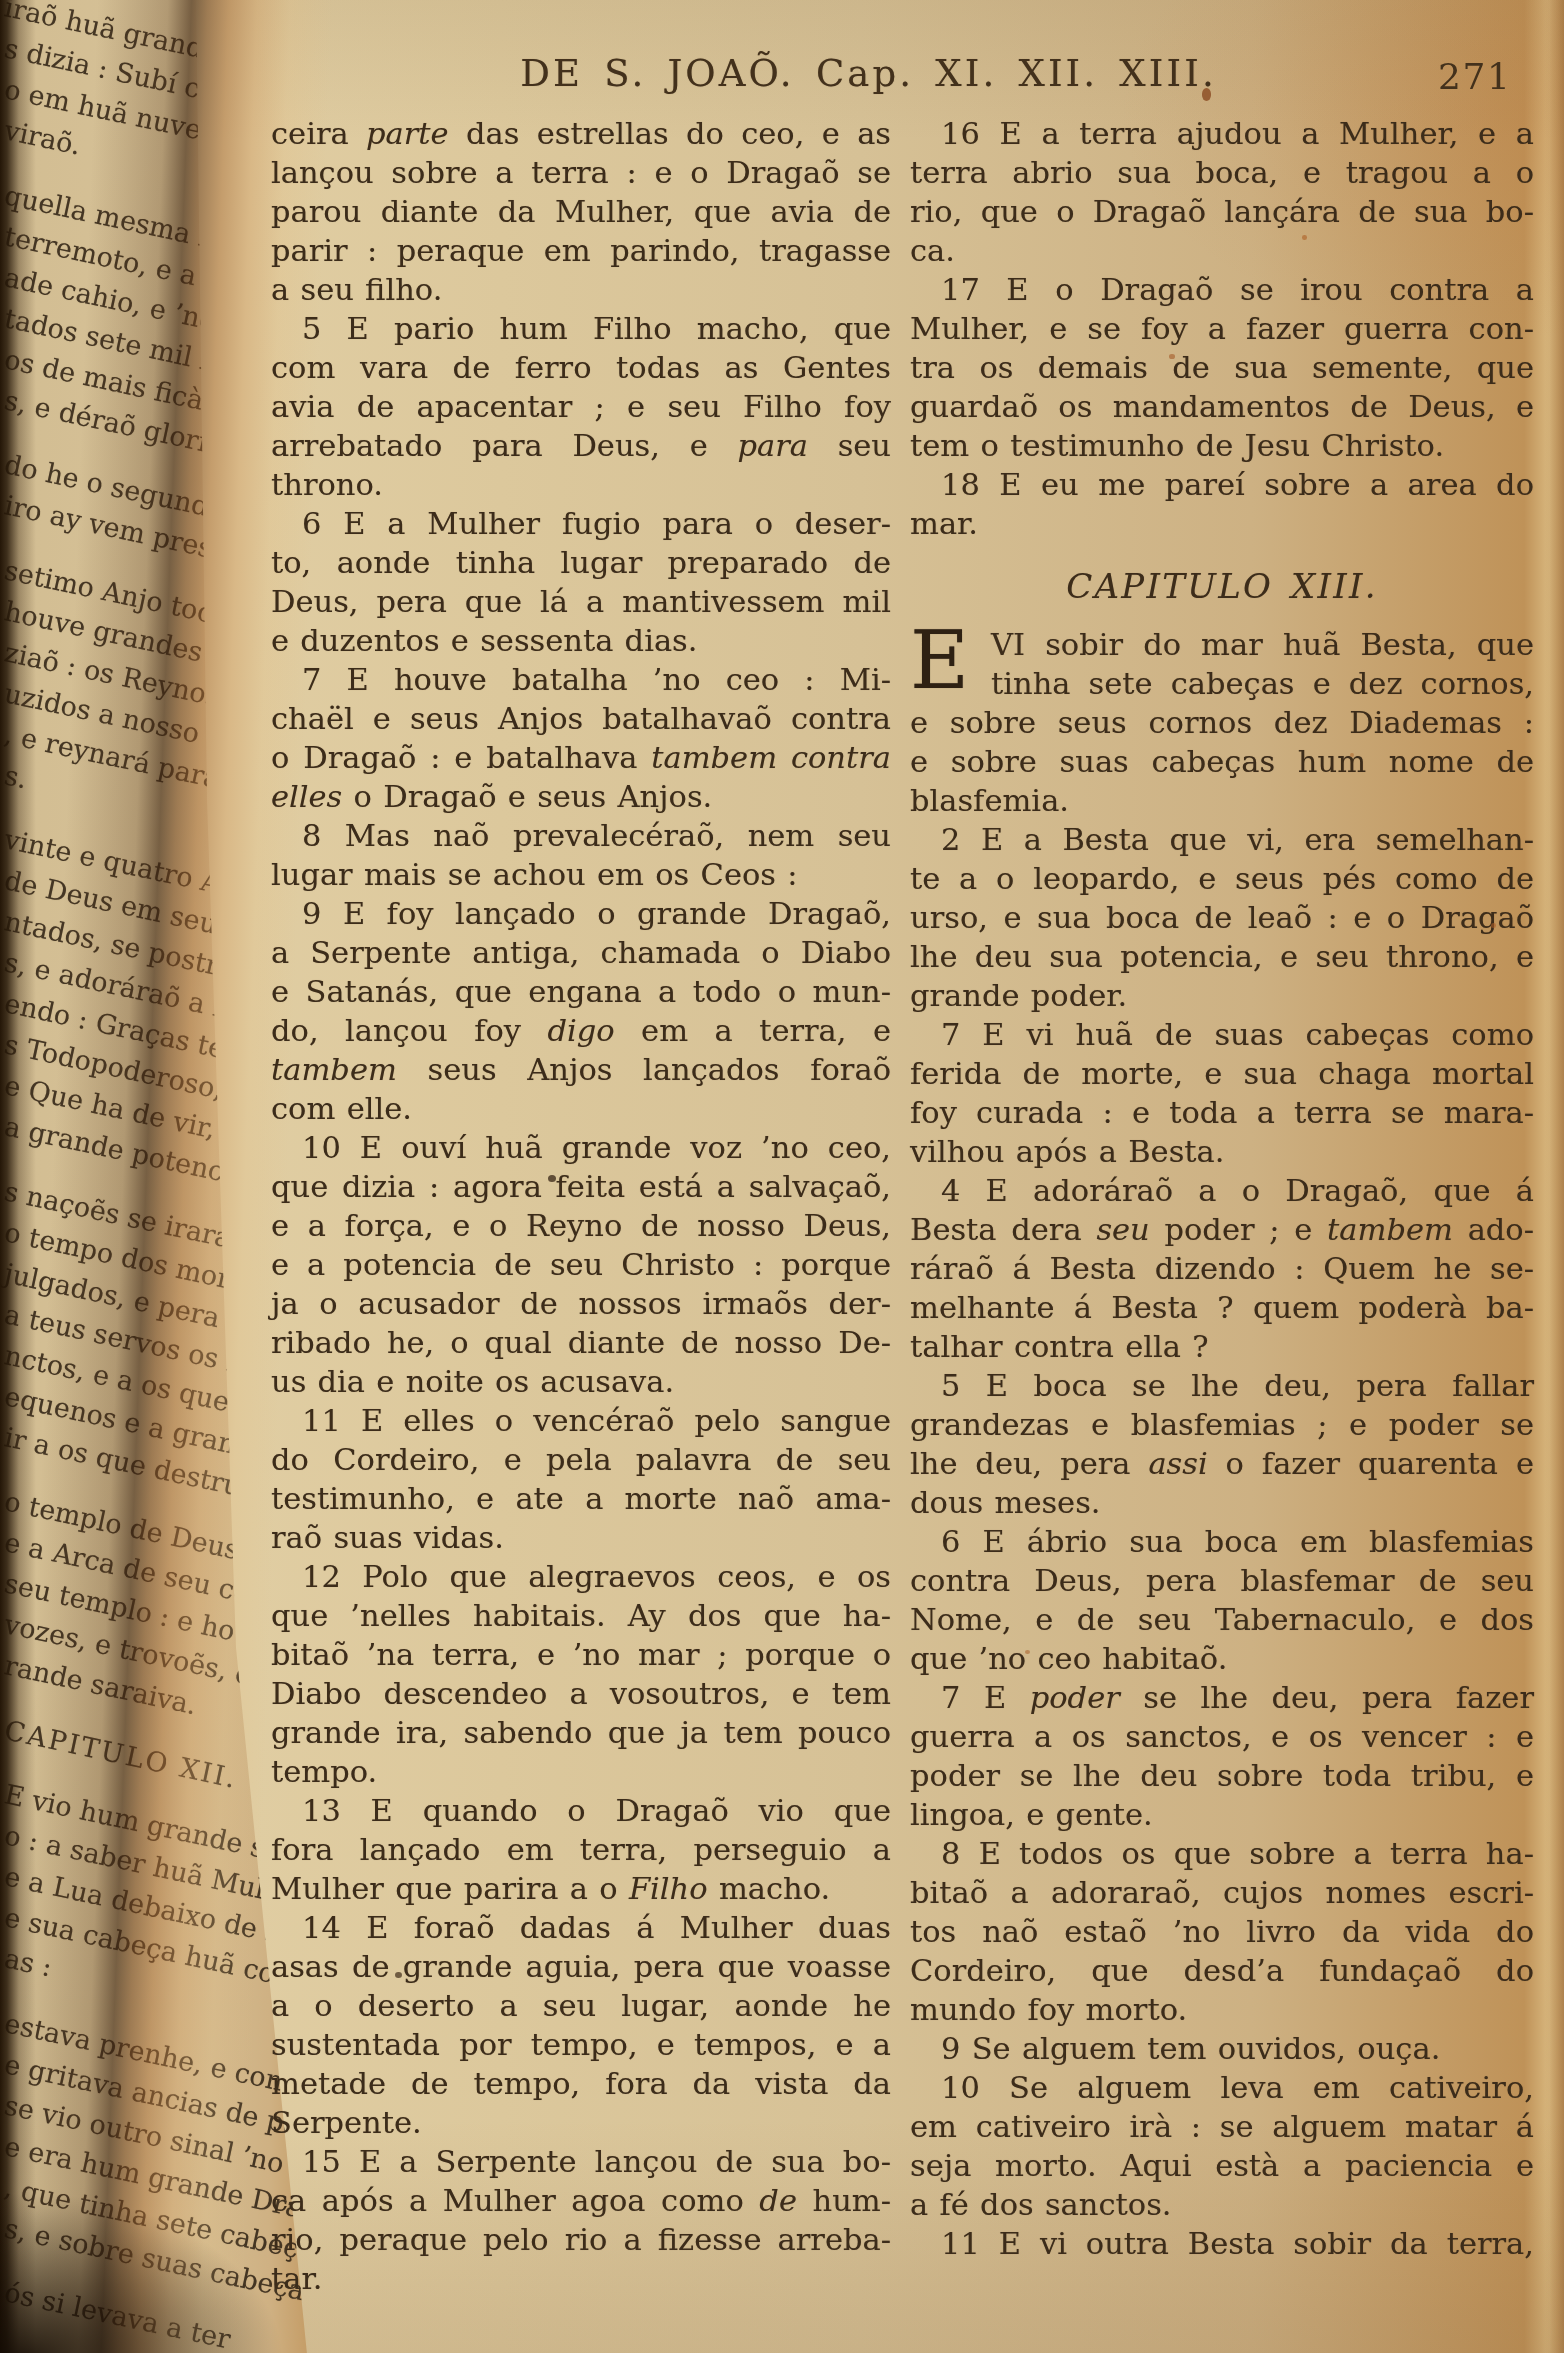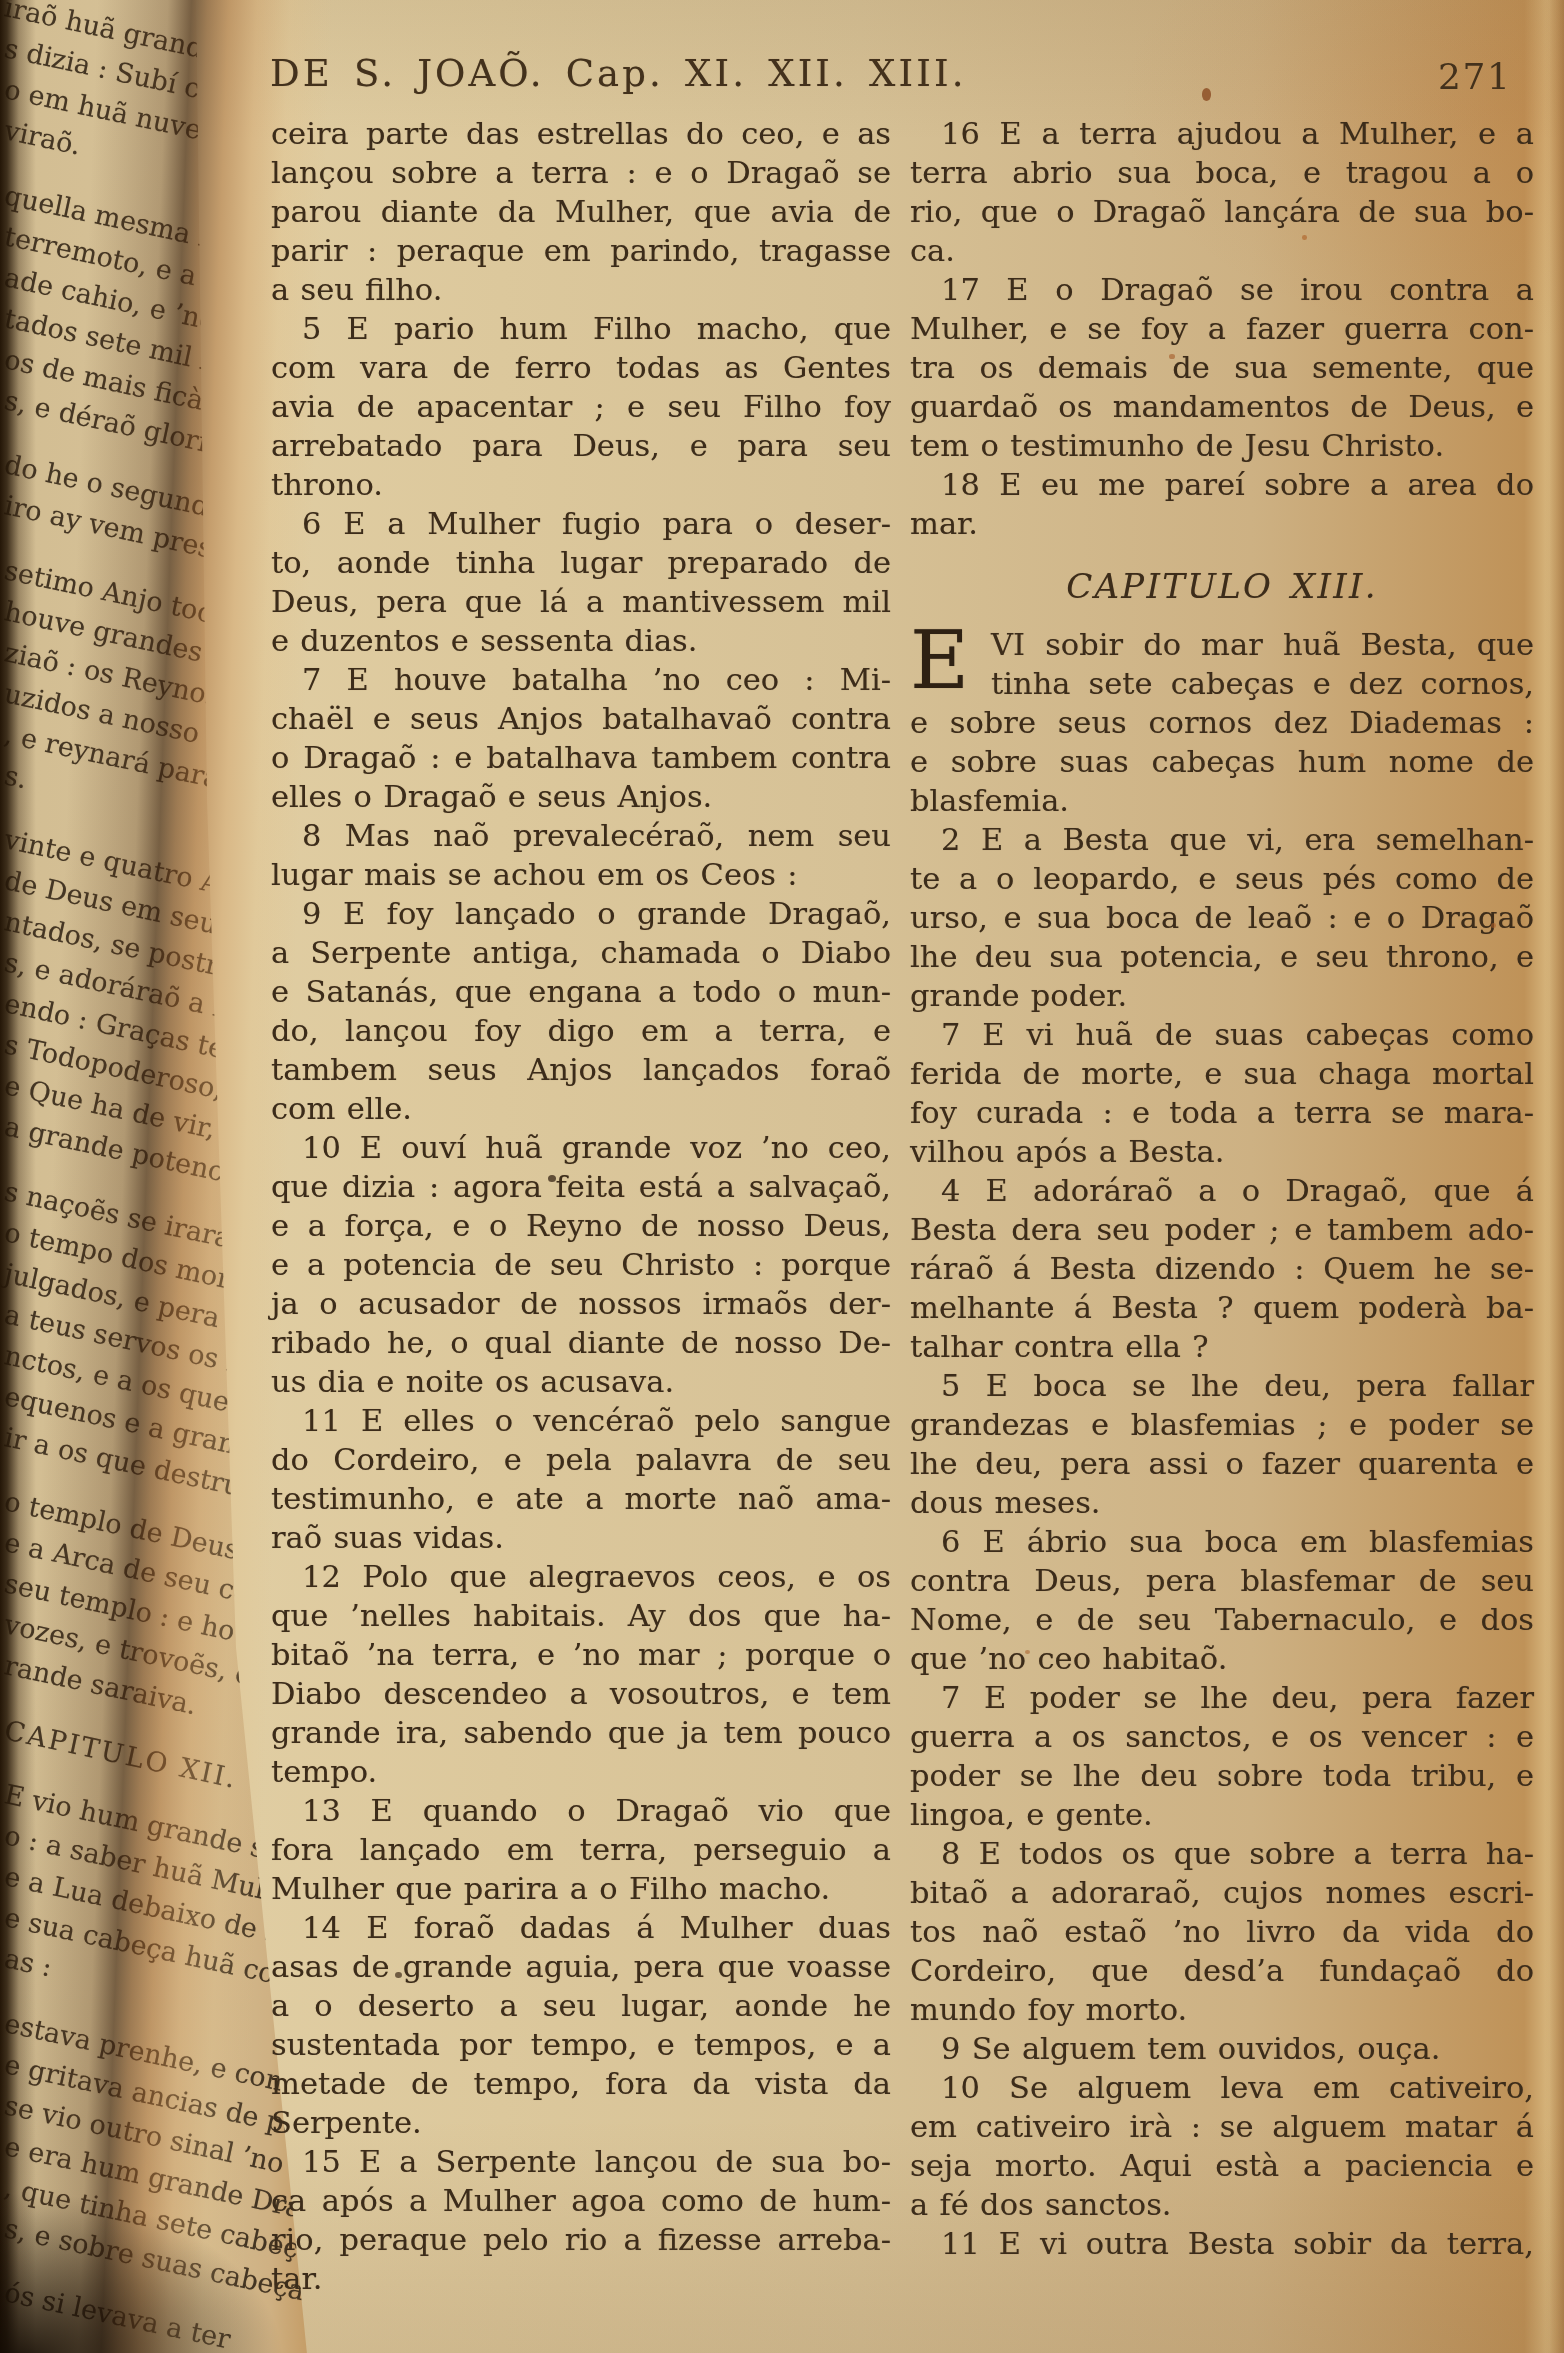--- a/index.html
+++ b/index.html
@@ -31,35 +31,35 @@
       rgba(112,66,28,.55) 47%,
       rgba(166,105,50,.48) 56%,
       rgba(205,150,90,.38) 68%,
       rgba(226,186,126,.22) 82%,
       rgba(226,186,126,0) 100%);}
   .spine-edge{position:absolute;left:0;top:0;width:47px;height:2354px;pointer-events:none;
     background:linear-gradient(90deg,#241607 0px,rgba(36,22,7,.85) 7px,rgba(60,40,20,.35) 19px,rgba(60,40,20,0) 36px);}
   .corner-shade{position:absolute;left:0;bottom:0;width:407px;height:282px;pointer-events:none;
     background:radial-gradient(360px 235px at 23.5px 290px, rgba(18,10,3,.92), rgba(18,10,3,0) 72%);}
   
-  .header{position:absolute;left:270px;top:52px;width:1197px;text-align:left;}
+  .header{position:absolute;left:270px;top:52px;width:1197px;text-align:center;}
   .header-title{display:inline-block;font-size:37px;letter-spacing:3.1px;word-spacing:6.3px;
     color:#43311c;text-shadow:0 0 0.8px rgba(67,49,28,.4);}
   .page-number{position:absolute;left:1438px;top:56px;font-size:36px;letter-spacing:1.6px;color:#43311c;}
   
   .col{position:absolute;top:114px;}
   .col-left{left:271px;width:620px;}
   .col-right{left:910px;width:624px;}
   .col .line{position:relative;font-size:30.5px;line-height:39px;word-spacing:1.6px;
     text-align:justify;text-align-last:justify;color:var(--ink,#3c2c1a);
     text-shadow:0 0 0.8px rgba(60,44,26,.30);}
   .col .line.nojust{text-align-last:left;}
   .col .line.ind{text-indent:31px;}
   .col .line.dcpad{padding-left:81px;}
-  .col .line .it{}
+  .col .line .it{font-style:italic;}
   .col .line.chap{margin:23.5px 0 19px 0;font-size:34px;letter-spacing:2.3px;word-spacing:4.7px;
     text-align:right;text-align-last:center;text-indent:0;font-style:italic;}
   .dropcap{position:absolute;left:0;top:1.6px;font-size:81px;line-height:69px;color:#2e2113;
     text-shadow:0 0 0.8px rgba(46,33,19,.5);}
   
   .right-edge{position:absolute;right:0;top:0;width:20.3px;height:2354px;pointer-events:none;
     background:linear-gradient(90deg,rgba(150,100,50,0),rgba(150,100,50,.25) 60%,rgba(120,75,35,.35) 100%);}
   
   .speck{position:absolute;border-radius:50%;pointer-events:none;}
 </style>

